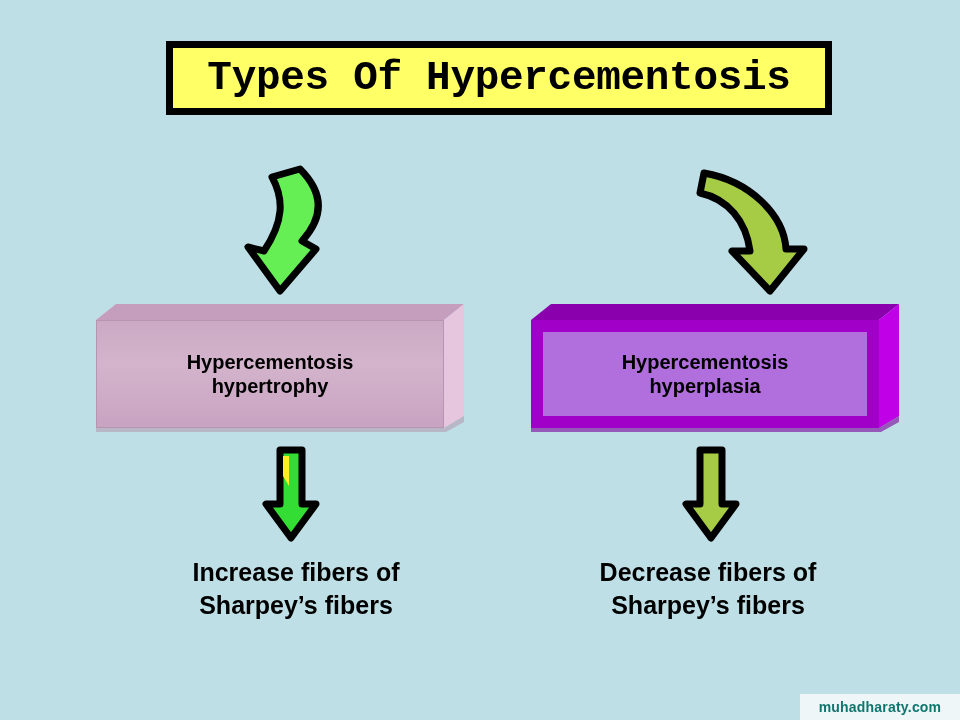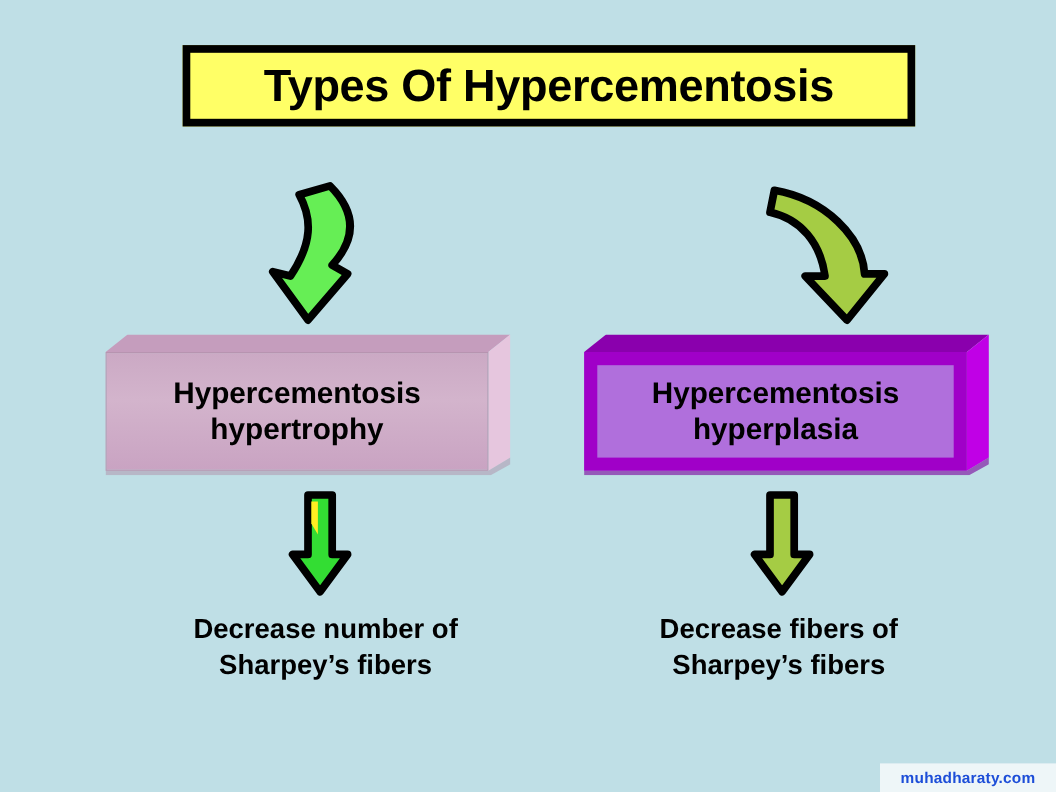--- a/index.html
+++ b/index.html
@@ -28,20 +28,21 @@
     left: 166px;
     top: 41px;
     width: 666px;
     height: 74px;
     box-sizing: border-box;
     background: #ffff66;
     border: 7px solid #000000;
     display: flex;
     align-items: center;
     justify-content: center;
+    font-family: Liberation Mono, monospace;
   }
   #title-text {
     font-size: 41px;
     font-weight: bold;
     color: #000000;
     letter-spacing: -0.3px;
     white-space: nowrap;
     line-height: 1;
   }
 
@@ -67,21 +68,21 @@
     position: absolute;
   }
   .box3d .face {
     position: absolute;
     display: flex;
     align-items: center;
     justify-content: center;
     text-align: center;
   }
   .box-label {
-    font-size: 27px;
+    font-size: 20px;
     font-weight: bold;
     color: #000000;
     line-height: 1.22;
     white-space: pre-line;
   }
 
   
   #box-left {
     left: 96px;
     top: 304px;
@@ -171,21 +172,21 @@
     width: 160px;
     height: 26px;
     background: #eef6f8;
     display: flex;
     align-items: center;
     justify-content: center;
   }
   #watermark-text {
     font-size: 14px;
     font-weight: bold;
-    color: #1d4ed8;
+    color: #0f766e;
     letter-spacing: 0.2px;
   }
 </style>
 </head>
 <body>
 
 <div id="slide">
 
   <div id="title-box">
     <span id="title-text">Types Of Hypercementosis</span>
@@ -240,21 +241,21 @@
       <path d="M27 10 L 33 10 L 33 40 L 27 30 Z" fill="#ffee22" stroke="none"></path>
     </svg>
   </div>
 
   <div id="straight-arrow-right" class="straight-arrow">
     <svg width="70" height="96" viewBox="0 0 70 96" xmlns="http://www.w3.org/2000/svg">
       <path d="M24 4 L 46 4 L 46 58 L 60 58 L 35 92 L 10 58 L 24 58 Z" fill="#a5cc44" stroke="#000000" stroke-width="7" stroke-linejoin="round"></path>
     </svg>
   </div>
 
-  <div id="caption-left" class="caption">Decrease number of
+  <div id="caption-left" class="caption">Increase fibers of
 Sharpey’s fibers</div>
 
   <div id="caption-right" class="caption">Decrease fibers of
 Sharpey’s fibers</div>
 
   <div id="watermark">
     <span id="watermark-text">muhadharaty.com</span>
   </div>
 
 </div>

